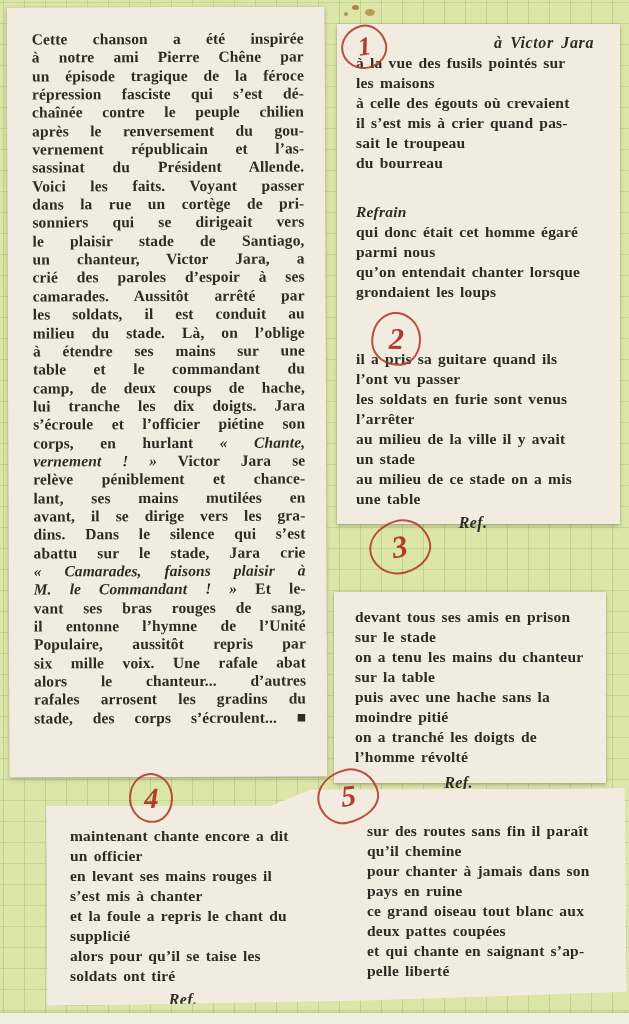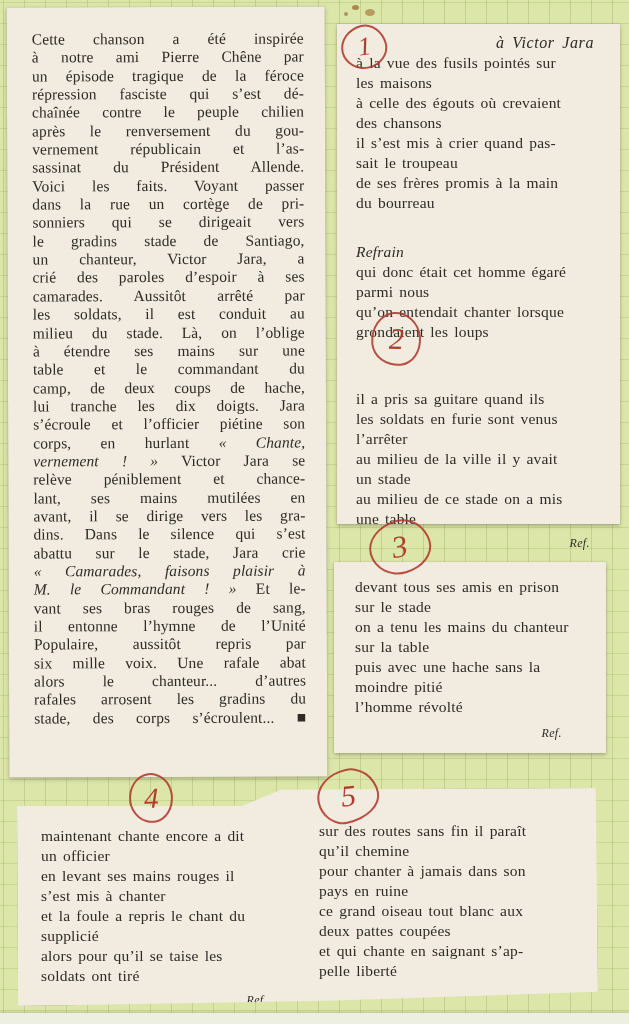--- a/index.html
+++ b/index.html
@@ -5,45 +5,47 @@
   html,body { margin:0; padding:0; background:#b9b9ab; }
   .page {
     position:relative; width:629px; height:1024px; overflow:hidden;
     background-color:#dce6a9;
     background-image:
       linear-gradient(to right, rgba(150,176,96,0.38) 1px, transparent 1px),
       linear-gradient(to bottom, rgba(150,176,96,0.30) 1px, transparent 1px);
     background-size:21px 21px; background-position:3px 2px;
     font-family:"Liberation Serif","DejaVu Serif",serif;
     color:#2e2b26;
+    font-weight:bold;
   }
   .paper {
     position:absolute; background:#f1ecdf;
     box-shadow:0 2px 4px rgba(80,80,50,0.35), 0 0 1px rgba(110,110,80,0.5);
     box-sizing:border-box;
   }
   #paper-prose { left:8px; top:7px; width:318px; height:770px; padding:23px 21px 0 25px; transform:rotate(-0.2deg); }
   .prose-line {
     font-size:15.5px; line-height:18.35px; letter-spacing:0.1px;
     text-align:justify; text-align-last:justify; white-space:nowrap;
   }
   .prose-line em { font-style:italic;margin-top:31px; }
   #paper-a { left:337px; top:24px; width:283px; height:500px; padding:9px 16px 10px 19px; }
-  #paper-b { left:334px; top:562px; width:272px; height:191px; padding:15px 16px 0 21px; }
+  #paper-b { left:334px; top:592px; width:272px; height:191px; padding:15px 16px 0 21px; }
   #paper-bottom {
-    left:17px; top:788px; width:581px; height:218px; display:flex;
+    left:46px; top:788px; width:581px; height:218px; display:flex;
     clip-path:polygon(0% 8.3%, 38.7% 8.3%, 45.4% 0.8%, 99.6% 0%, 100% 93.5%, 55% 97.5%, 0.2% 100%);
+    gap:19px;
   }
   .col4 { width:288px; padding:38px 0 0 24px; box-sizing:border-box; }
   .col5 { flex:1; padding:33px 10px 0 2px; box-sizing:border-box;margin-left:12px; }
   .verse-line { font-size:15.5px; line-height:20px; letter-spacing:0.2px; word-spacing:2px; white-space:nowrap; }
   .dedication { font-style:italic; font-size:16px; line-height:20px; text-align:right; padding-right:10px; letter-spacing:0.6px; word-spacing:3px; }
   .refrain-label { font-style:italic; margin-top:29px; }
   .spacer-2 { height:47px; }
-  .ref-line { font-style:italic; font-size:12px; line-height:20px; text-align:right; margin-top:4px; padding-right:14px; letter-spacing:0.4px; }
+  .ref-line { font-style:italic; font-size:16px; line-height:20px; text-align:center; margin-top:4px; padding-right:14px; letter-spacing:0.4px; }
   .col4 .ref-line { padding-right:38px; }
   #paper-b .ref-line { margin-top:6px; padding-right:28px; }
   .circled-number {
     position:absolute; display:flex; align-items:center; justify-content:center;
     border:2.5px solid rgba(177,56,44,0.88); color:#b23a2f; font-style:italic; z-index:5;
   }
   .circled-number .digit { display:block; transform:rotate(6deg); }
   #circ-1 { left:341px; top:25px; width:42px; height:40px; font-size:26px; border-radius:55% 45% 50% 50% / 50% 55% 45% 50%; transform:rotate(-14deg); }
   #circ-2 { left:371px; top:312px; width:46px; height:50px; font-size:30px; border-radius:50% 50% 45% 55% / 55% 50% 50% 45%; transform:rotate(-5deg); }
   #circ-3 { left:369px; top:520px; width:58px; height:50px; font-size:31px; border-radius:55% 45% 52% 48% / 48% 55% 45% 52%; transform:rotate(-16deg); }
@@ -66,21 +68,21 @@
         <div class="prose-line"><span>à notre ami Pierre Chêne par</span></div>
         <div class="prose-line"><span>un épisode tragique de la féroce</span></div>
         <div class="prose-line"><span>répression fasciste qui s’est dé-</span></div>
         <div class="prose-line"><span>chaînée contre le peuple chilien</span></div>
         <div class="prose-line"><span>après le renversement du gou-</span></div>
         <div class="prose-line"><span>vernement républicain et l’as-</span></div>
         <div class="prose-line"><span>sassinat du Président Allende.</span></div>
         <div class="prose-line"><span>Voici les faits. Voyant passer</span></div>
         <div class="prose-line"><span>dans la rue un cortège de pri-</span></div>
         <div class="prose-line"><span>sonniers qui se dirigeait vers</span></div>
-        <div class="prose-line"><span>le gradins stade de Santiago,</span></div>
+        <div class="prose-line"><span>le plaisir stade de Santiago,</span></div>
         <div class="prose-line"><span>un chanteur, Victor Jara, a</span></div>
         <div class="prose-line"><span>crié des paroles d’espoir à ses</span></div>
         <div class="prose-line"><span>camarades. Aussitôt arrêté par</span></div>
         <div class="prose-line"><span>les soldats, il est conduit au</span></div>
         <div class="prose-line"><span>milieu du stade. Là, on l’oblige</span></div>
         <div class="prose-line"><span>à étendre ses mains sur une</span></div>
         <div class="prose-line"><span>table et le commandant du</span></div>
         <div class="prose-line"><span>camp, de deux coups de hache,</span></div>
         <div class="prose-line"><span>lui tranche les dix doigts. Jara</span></div>
         <div class="prose-line"><span>s’écroule et l’officier piétine son</span></div>
@@ -102,54 +104,54 @@
         <div class="prose-line"><span>stade, des corps s’écroulent... ■</span></div>
       </div>
   </div>
 
   <div class="paper" id="paper-a">
     <div class="dedication">à Victor Jara</div>
     <div>
         <div class="verse-line">à la vue des fusils pointés sur</div>
         <div class="verse-line">les maisons</div>
         <div class="verse-line">à celle des égouts où crevaient</div>
-        <div class="verse-line">des chansons</div>
         <div class="verse-line">il s’est mis à crier quand pas-</div>
         <div class="verse-line">sait le troupeau</div>
-        <div class="verse-line">de ses frères promis à la main</div>
         <div class="verse-line">du bourreau</div>
       </div>
     <div class="verse-line refrain-label">Refrain</div>
     <div>
         <div class="verse-line">qui donc était cet homme égaré</div>
         <div class="verse-line">parmi nous</div>
         <div class="verse-line">qu’on entendait chanter lorsque</div>
         <div class="verse-line">grondaient les loups</div>
       </div>
     <div class="spacer-2"></div>
     <div>
         <div class="verse-line">il a pris sa guitare quand ils</div>
+        <div class="verse-line">l’ont vu passer</div>
         <div class="verse-line">les soldats en furie sont venus</div>
         <div class="verse-line">l’arrêter</div>
         <div class="verse-line">au milieu de la ville il y avait</div>
         <div class="verse-line">un stade</div>
         <div class="verse-line">au milieu de ce stade on a mis</div>
         <div class="verse-line">une table</div>
       </div>
     <div class="ref-line">Ref.</div>
   </div>
 
   <div class="paper" id="paper-b">
     <div>
         <div class="verse-line">devant tous ses amis en prison</div>
         <div class="verse-line">sur le stade</div>
         <div class="verse-line">on a tenu les mains du chanteur</div>
         <div class="verse-line">sur la table</div>
         <div class="verse-line">puis avec une hache sans la</div>
         <div class="verse-line">moindre pitié</div>
+        <div class="verse-line">on a tranché les doigts de</div>
         <div class="verse-line">l’homme révolté</div>
       </div>
     <div class="ref-line">Ref.</div>
   </div>
 
   <div class="paper" id="paper-bottom">
     <div class="col4">
       <div>
           <div class="verse-line">maintenant chante encore a dit</div>
           <div class="verse-line">un officier</div>

